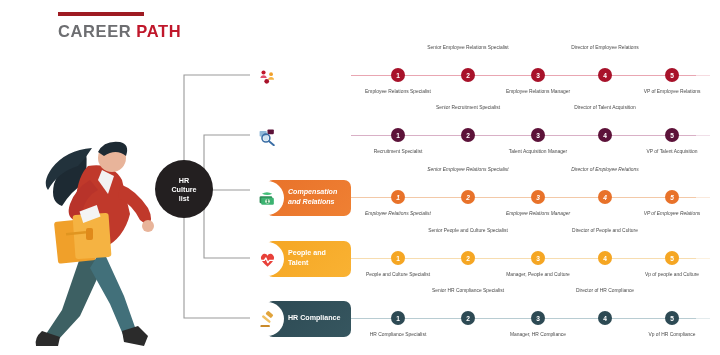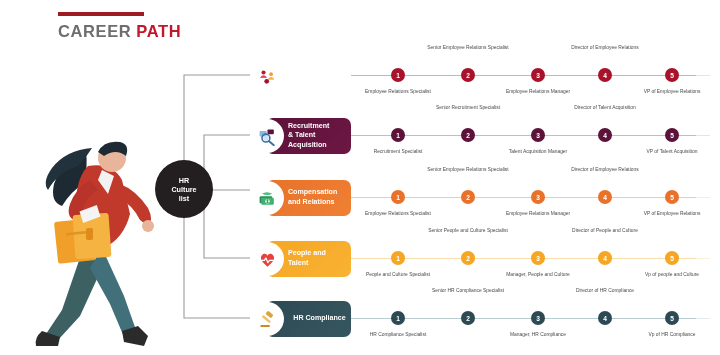--- a/index.html
+++ b/index.html
@@ -155,41 +155,34 @@
       <div class="row" style="top: 105px;">
         <div class="row-icon">
           <svg viewBox="0 0 24 24" width="19" height="19">
             <rect x="2" y="5" width="9" height="7" rx="1" fill="#8fb8d8"></rect>
             <rect x="12" y="3" width="8" height="6" rx="1" fill="#5c1239"></rect>
             <circle cx="10" cy="14" r="5" fill="none" stroke="#3b6ea5" stroke-width="2"></circle>
             <path d="M14 18 L20 23" stroke="#3b6ea5" stroke-width="2.4" stroke-linecap="round"></path>
             <circle cx="10" cy="14" r="3.4" fill="#cfe3f2"></circle>
           </svg>
         </div>
-        <div class="badge" style="background: linear-gradient(135deg, rgb(92, 18, 57) 0%, rgb(109, 23, 68) 100%);">
-          <div>
-            <div>Recruitment</div>
-            <div>&amp; Talent</div>
-            <div>Acquisition</div>
-          </div>
-        </div>
         <div class="track" style="background: rgb(217, 176, 198);"></div>
         <div class="track-tail" style="background: rgb(217, 176, 198);"></div>
         <div class="node" style="left: 391px; background: rgb(92, 18, 57);">1</div>
         <div class="node-label below" style="left: 352px;">Recruitment Specialist</div>
         <div class="node" style="left: 461px; background: rgb(92, 18, 57);">2</div>
         <div class="node-label above" style="left: 422px;">Senior Recruitment Specialist</div>
         <div class="node" style="left: 531px; background: rgb(92, 18, 57);">3</div>
         <div class="node-label below" style="left: 492px;">Talent Acquisition Manager</div>
         <div class="node" style="left: 598px; background: rgb(92, 18, 57);">4</div>
         <div class="node-label above" style="left: 559px;">Director of Talent Acquisition</div>
         <div class="node" style="left: 665px; background: rgb(92, 18, 57);">5</div>
         <div class="node-label below" style="left: 626px;">VP of Talent Acquisition</div>
       </div>
-      <div class="row" style="top: 167px;">
+      <div class="row" style="top: 167px; font-style: italic;">
         <div class="row-icon">
           <svg viewBox="0 0 24 24" width="19" height="19">
             <rect x="2" y="9" width="16" height="9" rx="1.6" fill="#2e8b57"></rect>
             <rect x="4" y="11" width="16" height="9" rx="1.6" fill="#3cb371"></rect>
             <circle cx="12" cy="15.5" r="3" fill="#d8f0d8"></circle>
             <path d="M12 13v5M10.6 14h2.6M10.8 17h2.6" stroke="#2e8b57" stroke-width="1"></path>
             <path d="M5 6 Q11 2 18 6 Q12 9 5 6 Z" fill="#45bf7a"></path>
           </svg>
         </div>
         <div class="badge" style="background: linear-gradient(135deg, rgb(232, 114, 42) 0%, rgb(239, 128, 51) 100%);">
@@ -238,21 +231,21 @@
         <div class="node-label below" style="left: 626px;">Vp of people and Culture</div>
       </div>
       <div class="row" style="top: 288px;">
         <div class="row-icon">
           <svg viewBox="0 0 24 24" width="19" height="19">
             <rect x="10" y="3" width="9" height="5.2" rx="1.4" fill="#e0a33c" transform="rotate(40 14.5 5.6)"></rect>
             <rect x="4" y="10" width="13" height="3" rx="1.4" fill="#f0c063" transform="rotate(40 10.5 11.5)"></rect>
             <rect x="3" y="19" width="12" height="2.6" rx="1.2" fill="#c98a2a"></rect>
           </svg>
         </div>
-        <div class="badge" style="background: linear-gradient(135deg, rgb(45, 74, 84) 0%, rgb(54, 86, 95) 100%); justify-content: center;">
+        <div class="badge" style="background: linear-gradient(135deg, rgb(45, 74, 84) 0%, rgb(54, 86, 95) 100%);">
           <div>
             <div>HR Compliance</div>
           </div>
         </div>
         <div class="track" style="background: rgb(184, 204, 210);"></div>
         <div class="track-tail" style="background: rgb(184, 204, 210);"></div>
         <div class="node" style="left: 391px; background: rgb(45, 74, 84);">1</div>
         <div class="node-label below" style="left: 352px;">HR Compliance Specialist</div>
         <div class="node" style="left: 461px; background: rgb(45, 74, 84);">2</div>
         <div class="node-label above" style="left: 422px;">Senior HR Compliance Specialist</div>

